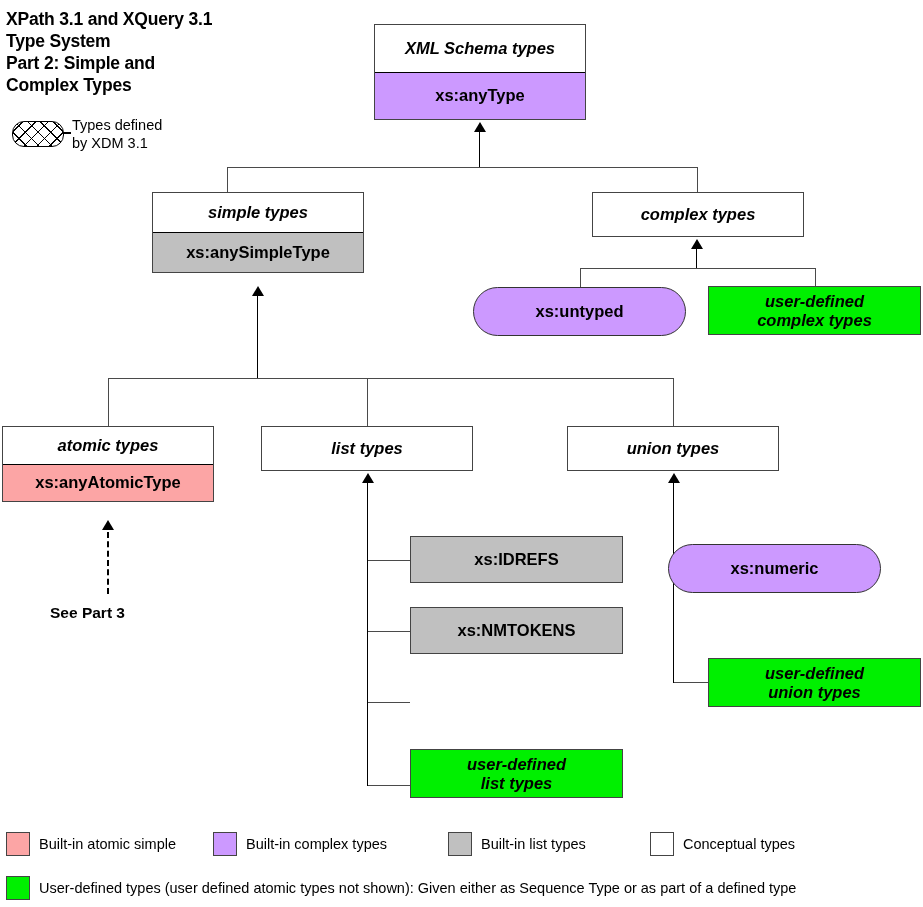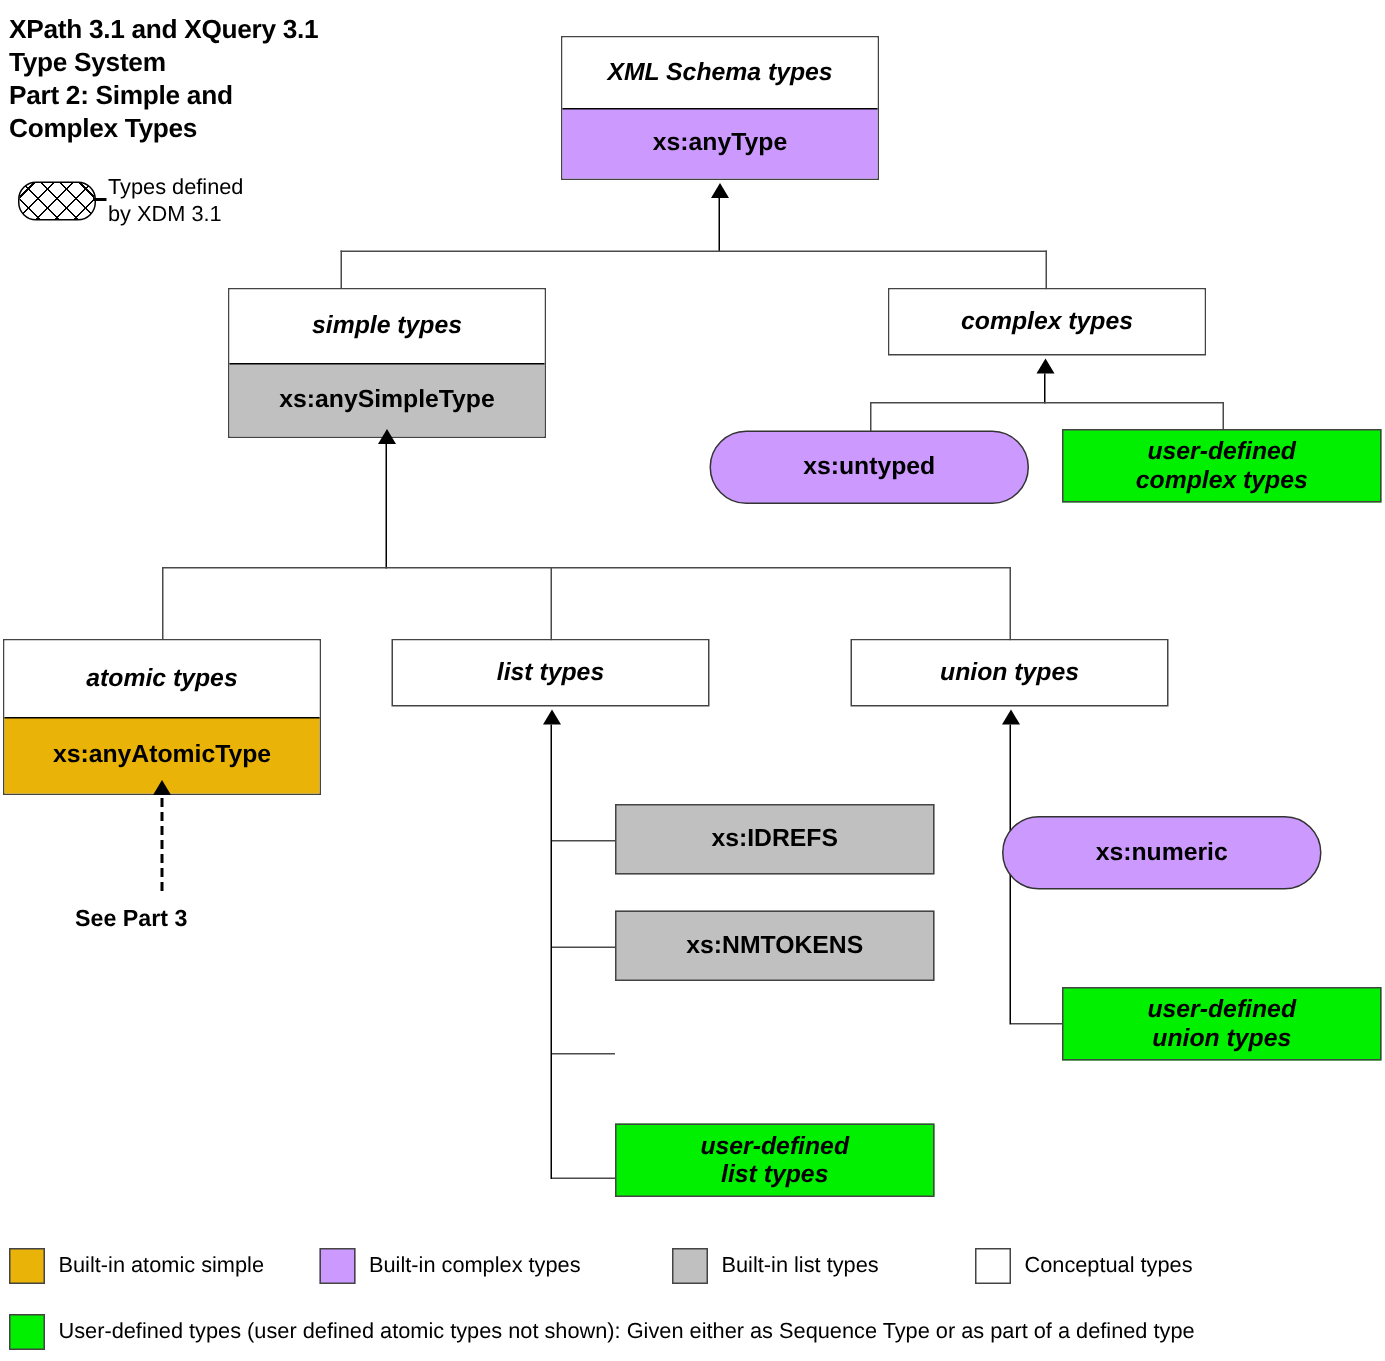--- a/index.html
+++ b/index.html
@@ -83,21 +83,21 @@
   }
   .node .body {
     font-weight: bold;
     font-size: 16.5px;
     border-top: 1.3px solid #000;
   }
   .node.single .hdr { border-bottom: none; }
 
   .fill-purple { background: #cc99ff; }
   .fill-gray   { background: #c0c0c0; }
-  .fill-peach  { background: #eab308; }
+  .fill-peach  { background: #fca5a5; }
   .fill-green  { background: #00f000; }
   .fill-white  { background: #ffffff; }
 
   
   .leaf {
     box-sizing: border-box;
     border: 1.3px solid #444;
     display: flex;
     align-items: center;
     justify-content: center;
@@ -166,21 +166,21 @@
     <div class="body fill-purple">xs:anyType</div>
   </div>
 
   <div class="abs arrow-up" style="left:474px; top:122px;"></div>
   <div class="abs vline dark" style="left:479px; top:132px; height:36px;"></div>
 
   <div class="abs hline" style="left:227px; top:167px; width:471px;"></div>
   <div class="abs vline" style="left:227px; top:167px; height:26px;"></div>
   <div class="abs vline" style="left:697px; top:167px; height:26px;"></div>
 
-  <div class="abs node" style="left:152px; top:192px; width:212px; height:100px;">
+  <div class="abs node" style="left:152px; top:192px; width:212px; height:81px;">
     <div class="hdr">simple types</div>
     <div class="body fill-gray">xs:anySimpleType</div>
   </div>
 
   <div class="abs node single" style="left:592px; top:192px; width:212px; height:45px;">
     <div class="hdr">complex types</div>
   </div>
 
   <div class="abs arrow-up" style="left:691px; top:239px;"></div>
   <div class="abs vline dark" style="left:696px; top:249px; height:20px;"></div>
@@ -193,21 +193,21 @@
   <div class="abs leaf italic fill-green" style="left:708px; top:286px; width:213px; height:49px; white-space:pre-line;">user-defined
 complex types</div>
 
   <div class="abs arrow-up" style="left:252px; top:286px;"></div>
   <div class="abs vline dark" style="left:257px; top:296px; height:83px;"></div>
   <div class="abs hline" style="left:108px; top:378px; width:566px;"></div>
   <div class="abs vline" style="left:108px; top:378px; height:49px;"></div>
   <div class="abs vline" style="left:367px; top:378px; height:49px;"></div>
   <div class="abs vline" style="left:673px; top:378px; height:49px;"></div>
 
-  <div class="abs node" style="left:2px; top:426px; width:212px; height:104px;">
+  <div class="abs node" style="left:2px; top:426px; width:212px; height:76px;">
     <div class="hdr">atomic types</div>
     <div class="body fill-peach">xs:anyAtomicType</div>
   </div>
 
   <div class="abs node single" style="left:261px; top:426px; width:212px; height:45px;">
     <div class="hdr">list types</div>
   </div>
 
   <div class="abs node single" style="left:567px; top:426px; width:212px; height:45px;">
     <div class="hdr">union types</div>

